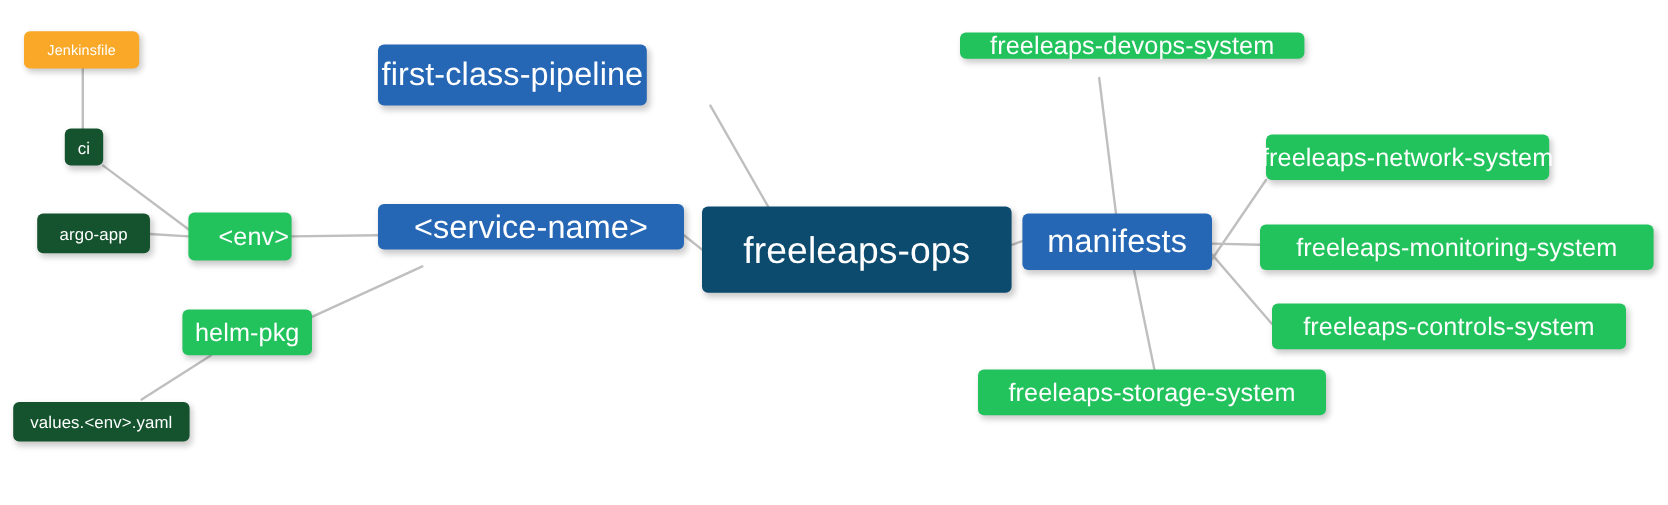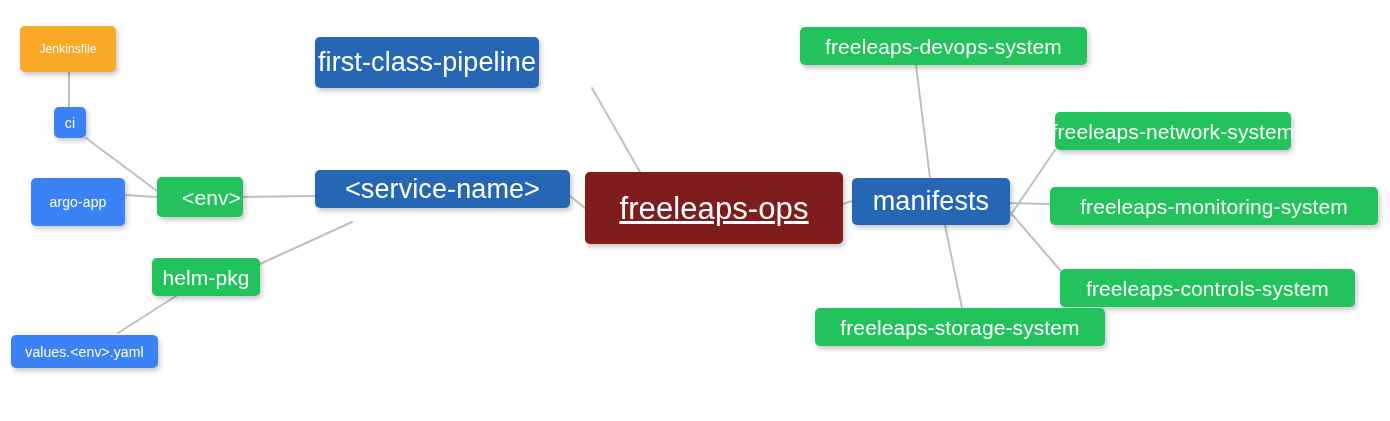--- a/index.html
+++ b/index.html
@@ -35,24 +35,24 @@
     justify-content: center;
     color: #ffffff;
     white-space: nowrap;
     border-radius: 5px;
     box-shadow: 2px 3px 5px rgba(0,0,0,0.22);
     letter-spacing: 0.1px;
     line-height: 1;
     text-rendering: optimizeLegibility;
     -webkit-font-smoothing: antialiased;
   }
-  .n-root      { background: #7f1d1d; text-decoration: underline; }
+  .n-root      { background: #0c4a6e; }
   .n-blue      { background: #2566b5; }
   .n-green     { background: #22c35c; }
-  .n-red       { background: #3b82f6; }
+  .n-red       { background: #14532d; }
   .n-orange    { background: #f9a828; }
 
   .sz-root   { font-size: 31px; }
   .sz-l1     { font-size: 27px; }
   .sz-l2     { font-size: 21px; }
   .sz-l3     { font-size: 14px; }
   .sz-tiny   { font-size: 12px; }
 </style>
 </head>
 <body>
@@ -88,37 +88,37 @@
     </div>
     <div class="node n-green sz-l2" style="left: 157px; top: 177px; width: 86px; height: 40px; padding-left: 23px;">
       <span>&lt;env&gt;</span>
     </div>
     <div class="node n-green sz-l2" style="left: 152px; top: 258px; width: 108px; height: 38px;">
       <span>helm-pkg</span>
     </div>
     <div class="node n-red sz-l3" style="left: 54px; top: 107px; width: 32px; height: 31px;">
       <span>ci</span>
     </div>
-    <div class="node n-red sz-l3" style="left: 31px; top: 178px; width: 94px; height: 48px;">
+    <div class="node n-red sz-l3" style="left: 31px; top: 178px; width: 94px; height: 33px;">
       <span>argo-app</span>
     </div>
-    <div class="node n-orange sz-tiny" style="left: 20px; top: 26px; width: 96px; height: 46px;">
+    <div class="node n-orange sz-tiny" style="left: 20px; top: 26px; width: 96px; height: 31px;">
       <span>Jenkinsfile</span>
     </div>
     <div class="node n-red sz-l3" style="left: 11px; top: 335px; width: 147px; height: 33px;">
       <span>values.&lt;env&gt;.yaml</span>
     </div>
-    <div class="node n-green sz-l2" style="left: 800px; top: 27px; width: 287px; height: 38px;">
+    <div class="node n-green sz-l2" style="left: 800px; top: 27px; width: 287px; height: 22px;">
       <span>freeleaps-devops-system</span>
     </div>
     <div class="node n-green sz-l2" style="left: 1055px; top: 112px; width: 236px; height: 38px;">
       <span>freeleaps-network-system</span>
     </div>
     <div class="node n-green sz-l2" style="left: 1050px; top: 187px; width: 328px; height: 38px;">
       <span>freeleaps-monitoring-system</span>
     </div>
-    <div class="node n-green sz-l2" style="left: 1060px; top: 269px; width: 295px; height: 38px; align-items: center;">
+    <div class="node n-green sz-l2" style="left: 1060px; top: 253px; width: 295px; height: 38px; align-items: center;">
       <span>freeleaps-controls-system</span>
     </div>
     <div class="node n-green sz-l2" style="left: 815px; top: 308px; width: 290px; height: 38px;">
       <span>freeleaps-storage-system</span>
     </div>
   </div>
 
 </body></html>

